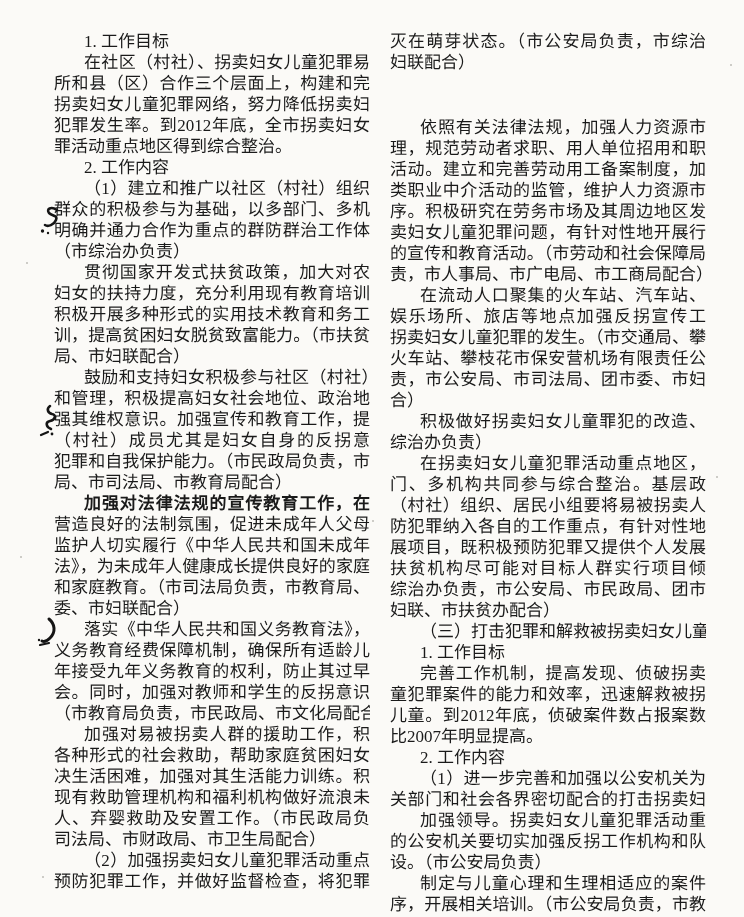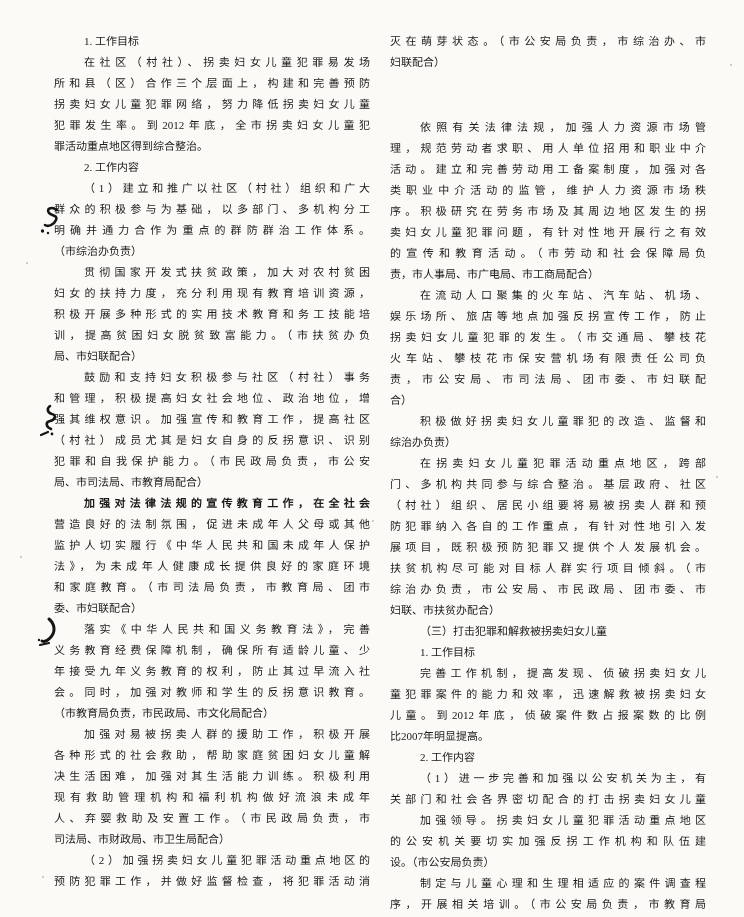--- a/index.html
+++ b/index.html
@@ -8,21 +8,21 @@
     width:744px;height:917px;
     background:#fbfaf7;
     font-family:"Liberation Serif","DejaVu Serif",serif;
     color:#1a1a1a;
     overflow:hidden;
   }
   .col{
     position:absolute;
     top:31px;
     width:316px;
-    font-size:11px;
+    font-size:17px;
     line-height:21px;
   }
   .col-left{left:54px;}
   .col-right{left:390px;}
   .line{
     height:21px;
     overflow:hidden;
     white-space:nowrap;
   }
   .line.j{

